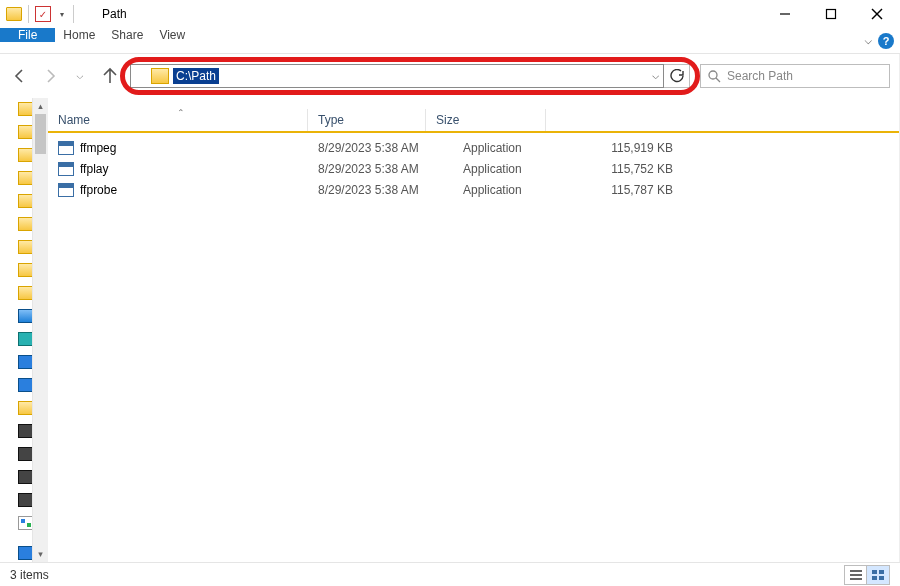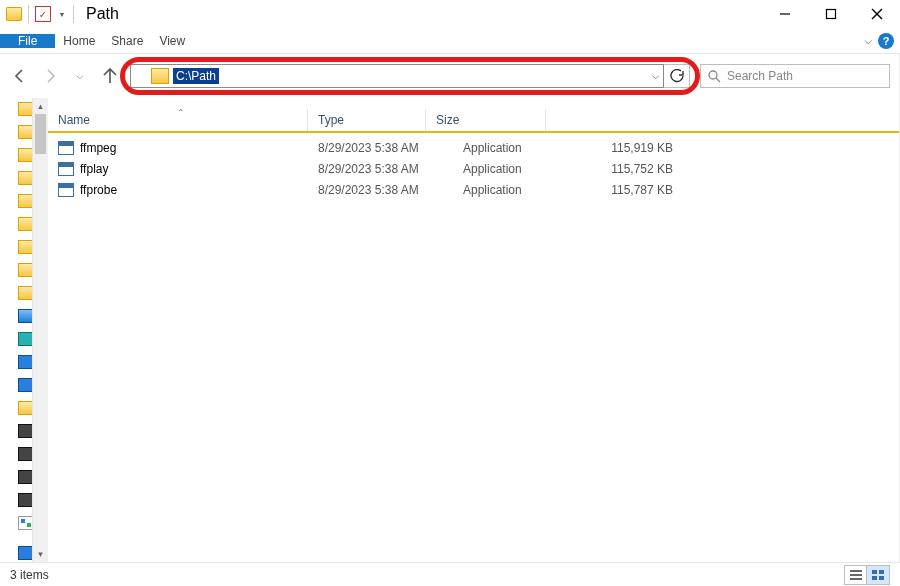--- a/index.html
+++ b/index.html
@@ -35,28 +35,28 @@
     position: relative;
   }
   .qat {
     width:16px; height:16px;
     border:1px solid #c33;
     display:flex;align-items:center;justify-content:center;
     color:#c33;font-size:10px;
   }
   .qat-dd { width:10px;height:16px;display:flex;align-items:center;justify-content:center;color:#555;font-size:8px;}
   .tb-sep { width:1px;height:18px;background:#ccc; }
-  .tb-title { margin-left:6px; font-size:16px; }
+  .tb-title { margin-left:22px; font-size:12px; }
   .winbtns { position:absolute; right:0; top:0; display:flex; }
   .winbtn { width:46px; height:28px; display:flex;align-items:center;justify-content:center; font-size:14px;}
   .winbtn.close svg { width:12px;height:12px;}
   .menubar {
     height: 26px;
     display:flex;
-    align-items:center;
+    align-items:flex-start;
     border-bottom:1px solid #e5e5e5;
     position: relative;
   }
   .menu-file {
     background:#1979ca;
     color:#fff;
     padding:0 18px;
     display:flex;align-items:center;
     font-size:12px;
   }

